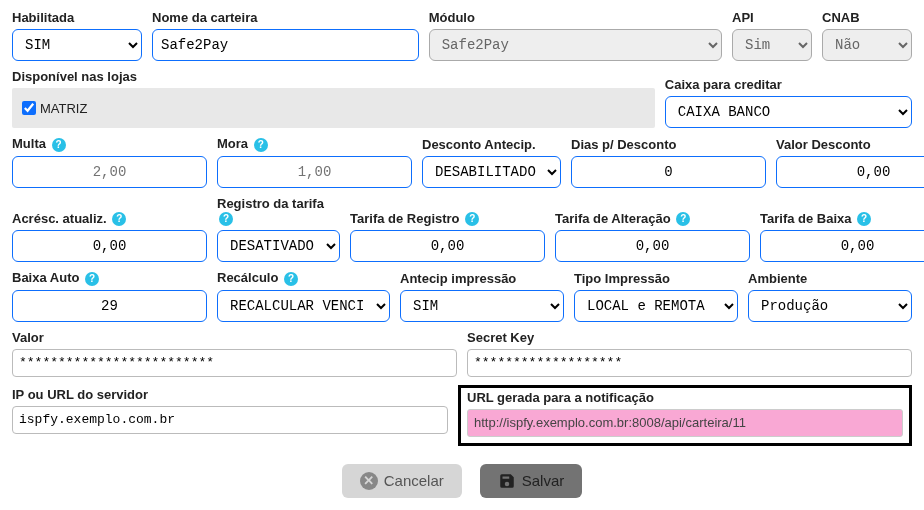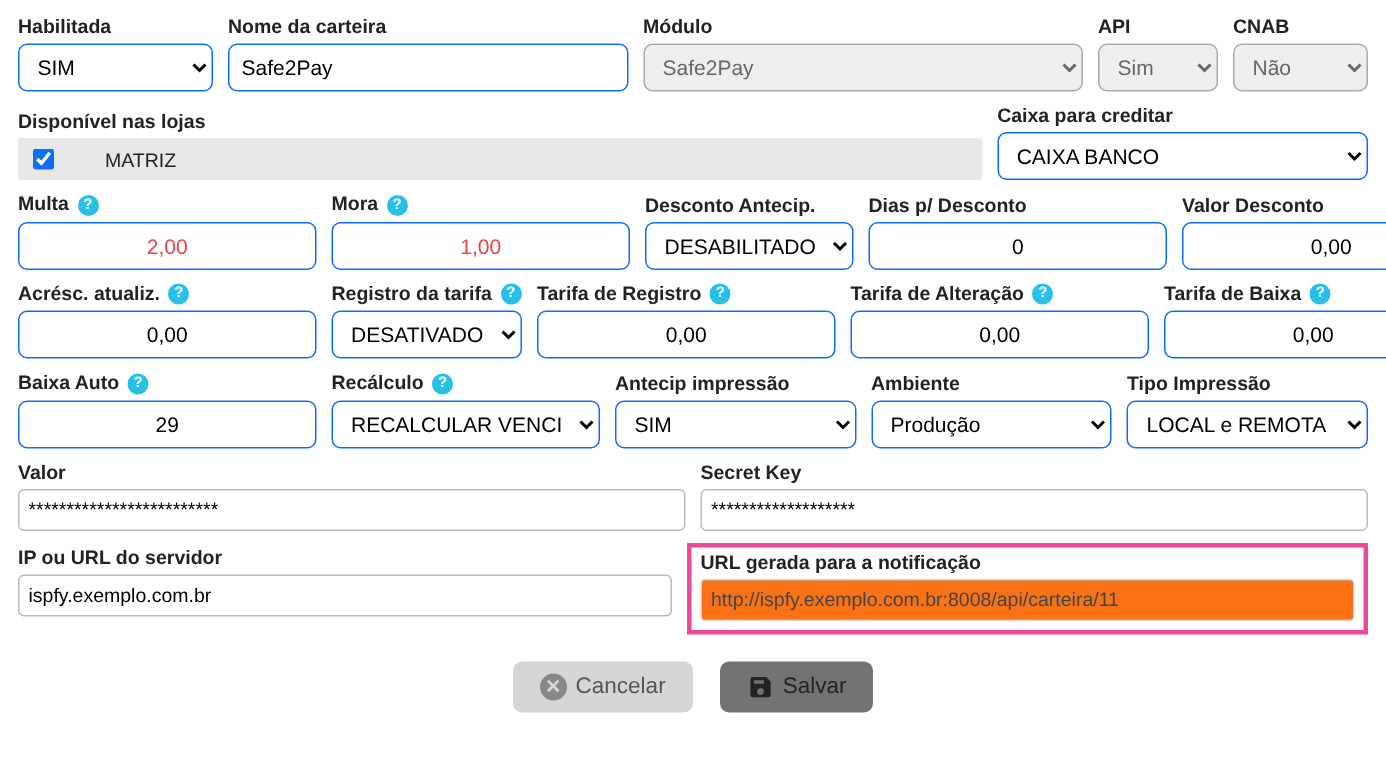--- a/index.html
+++ b/index.html
@@ -26,74 +26,74 @@
   }
   .col { display: flex; flex-direction: column; }
   .input, .select {
     height: 32px;
     border: 1.5px solid #0d6efd;
     border-radius: 6px;
     padding: 4px 8px;
     font-size: 14px;
     background: #fff;
     outline: none;
+    font-family: Liberation Mono, monospace;
   }
   .input.plain {
     border: 1px solid #bbb;
     border-radius: 4px;
     height: 28px;
     font-size: 13px;
     padding: 3px 6px;
   }
   .select {
     appearance: auto;
     cursor: pointer;
   }
   .select.disabled-look {
     background: #eee;
     color: #666;
     border: 1.5px solid #aaa;
   }
-  .green-text { color: #ef4444; font-weight: 500; text-align:center;}
+  .green-text { color: #737373; font-weight: 500; text-align:center;}
   .center-text { text-align: center; }
   .help {
     display: inline-block;
     width: 14px; height: 14px;
     background: #29c0e7;
     color: #fff;
     font-size: 10px;
     line-height: 14px;
     text-align: center;
     border-radius: 50%;
     font-weight: bold;
     margin-left: 2px;
     vertical-align: middle;
   }
   .graybar {
     background: #e8e8e8;
     padding: 4px 6px;
     border-radius: 2px;
     display: flex;
     align-items: center;
-    height: 28px;
-    font-size: 13px;
-    gap: 30px;
+    height: 40px;
+    font-size: 13px;
   }
   .checkbox {
     width: 14px; height: 14px;
     accent-color: #0d6efd;
     margin-right: 4px;
   }
   .highlight-box {
-    border: 3px solid #ec4899;
+    border: 3px solid #000000;
     padding: 2px 6px 6px 6px;
     flex: 1;
   }
   .readonly-gray {
-    background: #f97316;
+    background: #f9a8d4;
     border: 1px solid #ccc;
     border-radius: 3px;
     height: 28px;
     padding: 4px 6px;
     font-size: 13px;
     color: #444;
     width: 100%;
   }
   .btnrow {
     display: flex;
@@ -213,26 +213,26 @@
   </div>
   <div class="col" style="flex:1">
     <label class="title"><span>Recálculo</span> <span class="help">?</span></label>
     <select class="select"><option>RECALCULAR VENCI</option></select>
   </div>
   <div class="col" style="flex:1">
     <label class="title">Antecip impressão</label>
     <select class="select"><option>SIM</option></select>
   </div>
   <div class="col" style="flex:1">
+    <label class="title">Tipo Impressão</label>
+    <select class="select"><option>LOCAL e REMOTA</option></select>
+  </div>
+  <div class="col" style="flex:1">
     <label class="title">Ambiente</label>
     <select class="select"><option>Produção</option></select>
-  </div>
-  <div class="col" style="flex:1">
-    <label class="title">Tipo Impressão</label>
-    <select class="select"><option>LOCAL e REMOTA</option></select>
   </div>
 </div>
 
 <div class="row">
   <div class="col" style="flex:1">
     <label class="title">Valor</label>
     <input class="input plain" value="*************************" style="">
   </div>
   <div class="col" style="flex:1">
     <label class="title">Secret Key</label>

